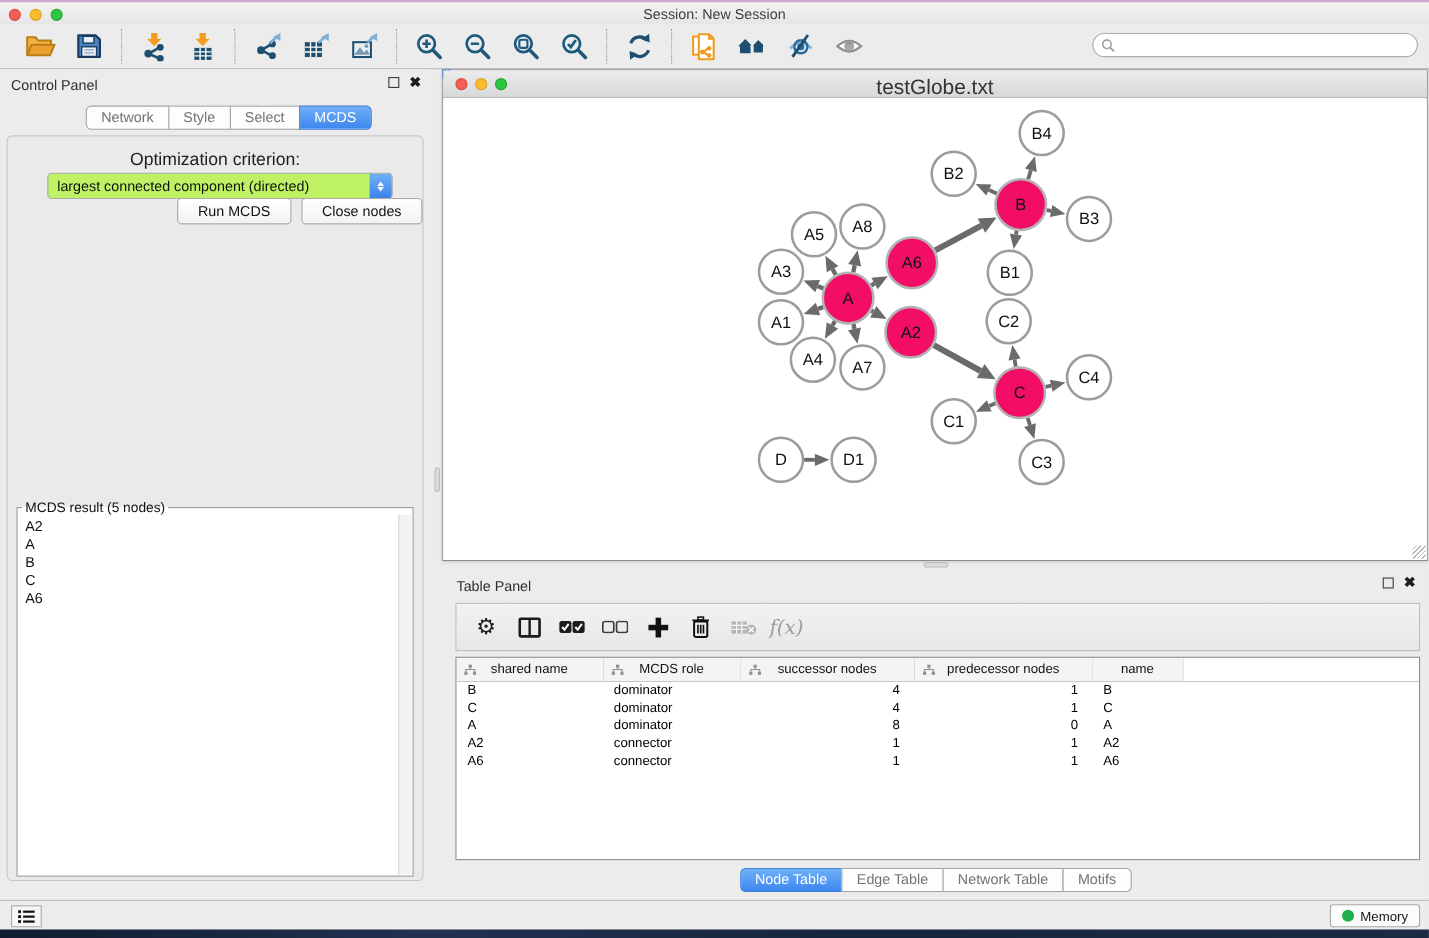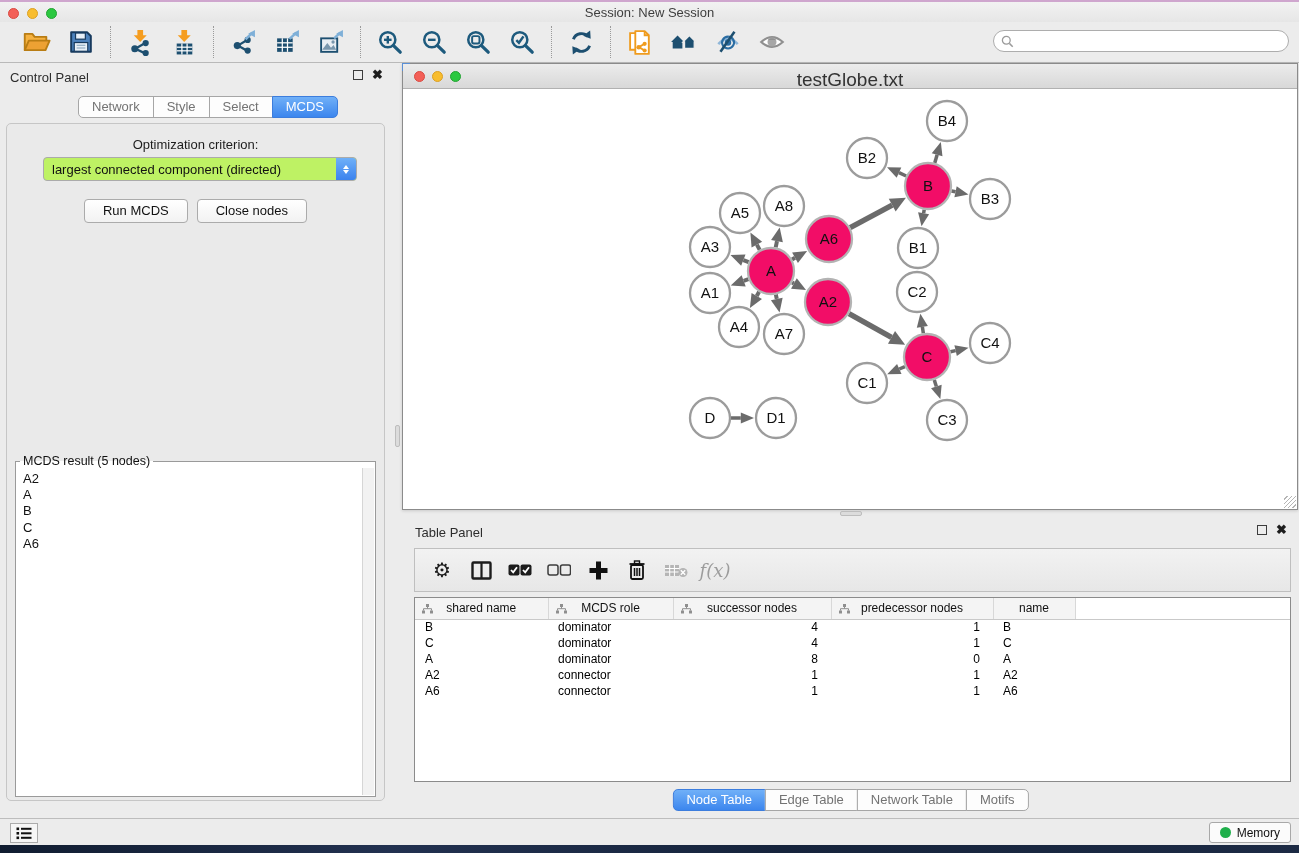--- a/index.html
+++ b/index.html
@@ -38,30 +38,30 @@
   .seg-tabs { position:absolute; display:flex; }
   .seg { border:1px solid #a6a6a6; background:#fdfdfd; font-size:13px; color:#737373;
     padding:2px 13px 3px; margin-left:-1px; white-space:nowrap; cursor:pointer; }
   .seg:first-child { border-radius:5px 0 0 5px; margin-left:0; }
   .seg:last-child { border-radius:0 5px 5px 0; }
   .seg.sel { background:linear-gradient(#70b0f8,#3c86ee); border-color:#3c7ddd; color:#fff; }
 
   .cp-tabs { left:78px; top:33px; }
   .cp-content { position:absolute; left:6px; right:6px; top:60px; bottom:17px;
     border:1px solid #c6c6c6; border-radius:5px; background:#eaeaea; }
-  .opt-label { position:absolute; top:13px; left:0; right:0; text-align:center; font-size:13px; color:#1d1d1d; }
+  .opt-label { position:absolute; top:13px; left:0; right:0; text-align:center; font-size:16px; color:#1d1d1d; }
   .dropdown { position:absolute; left:36px; top:33px; width:314px; height:24px; background:#bef264;
     border:1px solid #ababab; border-radius:4px; display:flex; align-items:center; cursor:pointer; }
   .dropdown .dd-text { flex:1; font-size:13px; padding-left:8px; color:#111; white-space:nowrap; overflow:hidden; }
   .dropdown .stepper { width:20px; height:22px; border-radius:0 3px 3px 0;
     background:linear-gradient(#6fb0f8,#3b82ee); display:flex; flex-direction:column; align-items:center; justify-content:center; gap:1px; }
   .stepper .tri { width:0; height:0; border-left:3.5px solid transparent; border-right:3.5px solid transparent; }
   .tri.up { border-bottom:4.5px solid #fff; }
   .tri.down { border-top:4.5px solid #fff; }
-  .btn-row { position:absolute; top:75px; left:0; right:0; display:flex; justify-content:center; gap:9px; }
+  .btn-row { position:absolute; top:56px; left:0; right:0; display:flex; justify-content:flex-end; gap:9px; }
   .mac-btn { font-size:13px; color:#111; background:linear-gradient(#ffffff,#f2f2f2);
     border:1px solid #ababab; border-radius:4px; padding:3px 18px 4px; cursor:pointer; font-family:"Liberation Sans",sans-serif; }
 
   .result-box { position:absolute; left:8px; right:8px; top:330px; bottom:3px;
     border:1px solid #9a9a9a; background:#fff; }
   .result-box legend { font-size:12.5px; color:#111; margin-left:4px; padding:0 3px; background:transparent; }
   .result-list { position:absolute; left:1px; top:0; right:13px; bottom:1px; background:#fff; padding:3px 0 0 6px; }
   .result-item { font-size:13px; line-height:16.2px; color:#111; }
   .result-scroll { position:absolute; right:1px; top:0; bottom:1px; width:12px; background:#f2f2f2; border-left:1px solid #d6d6d6; }
 

